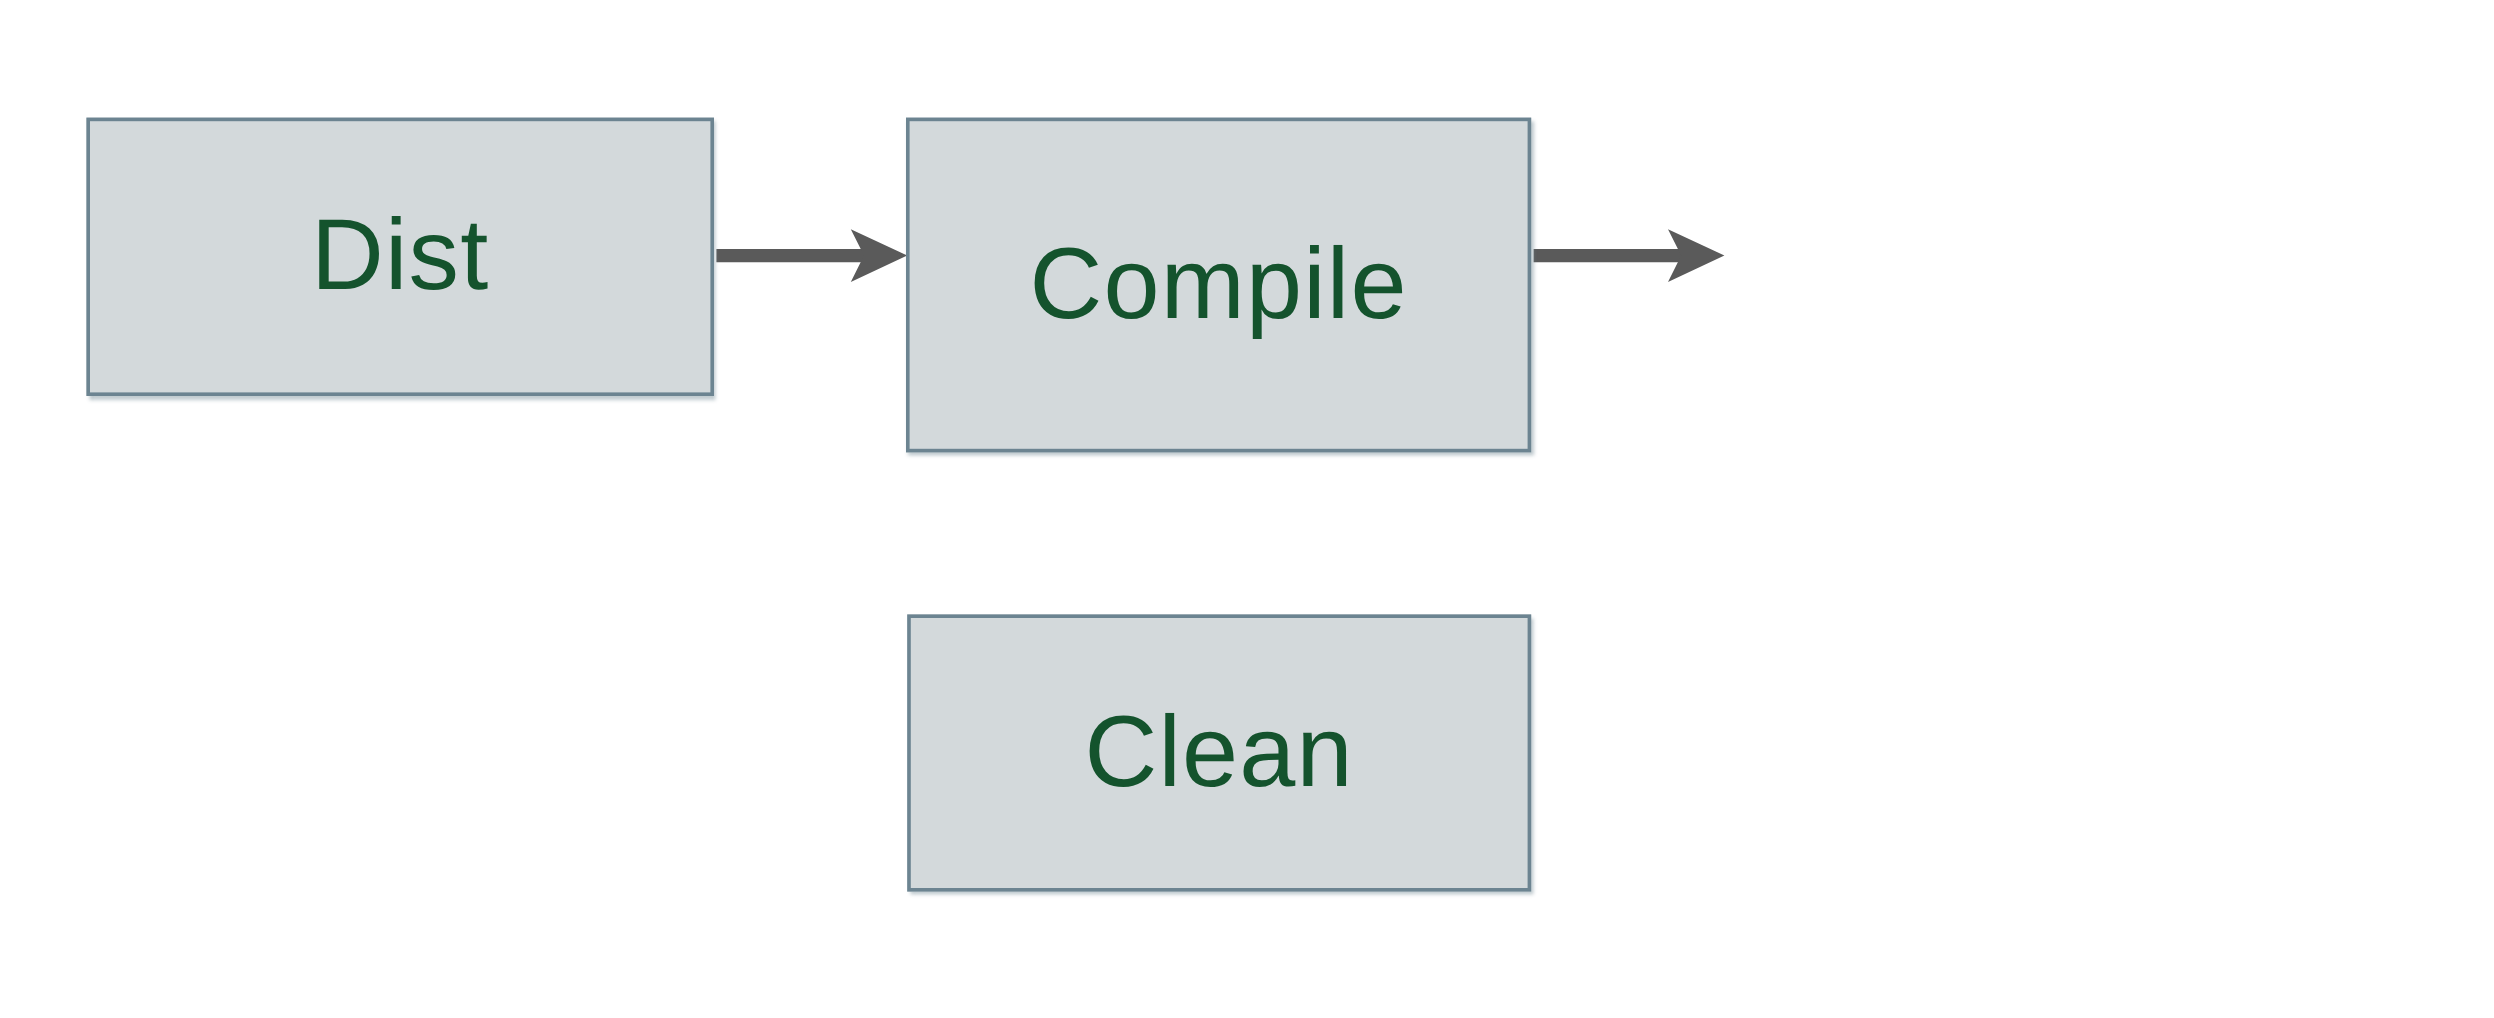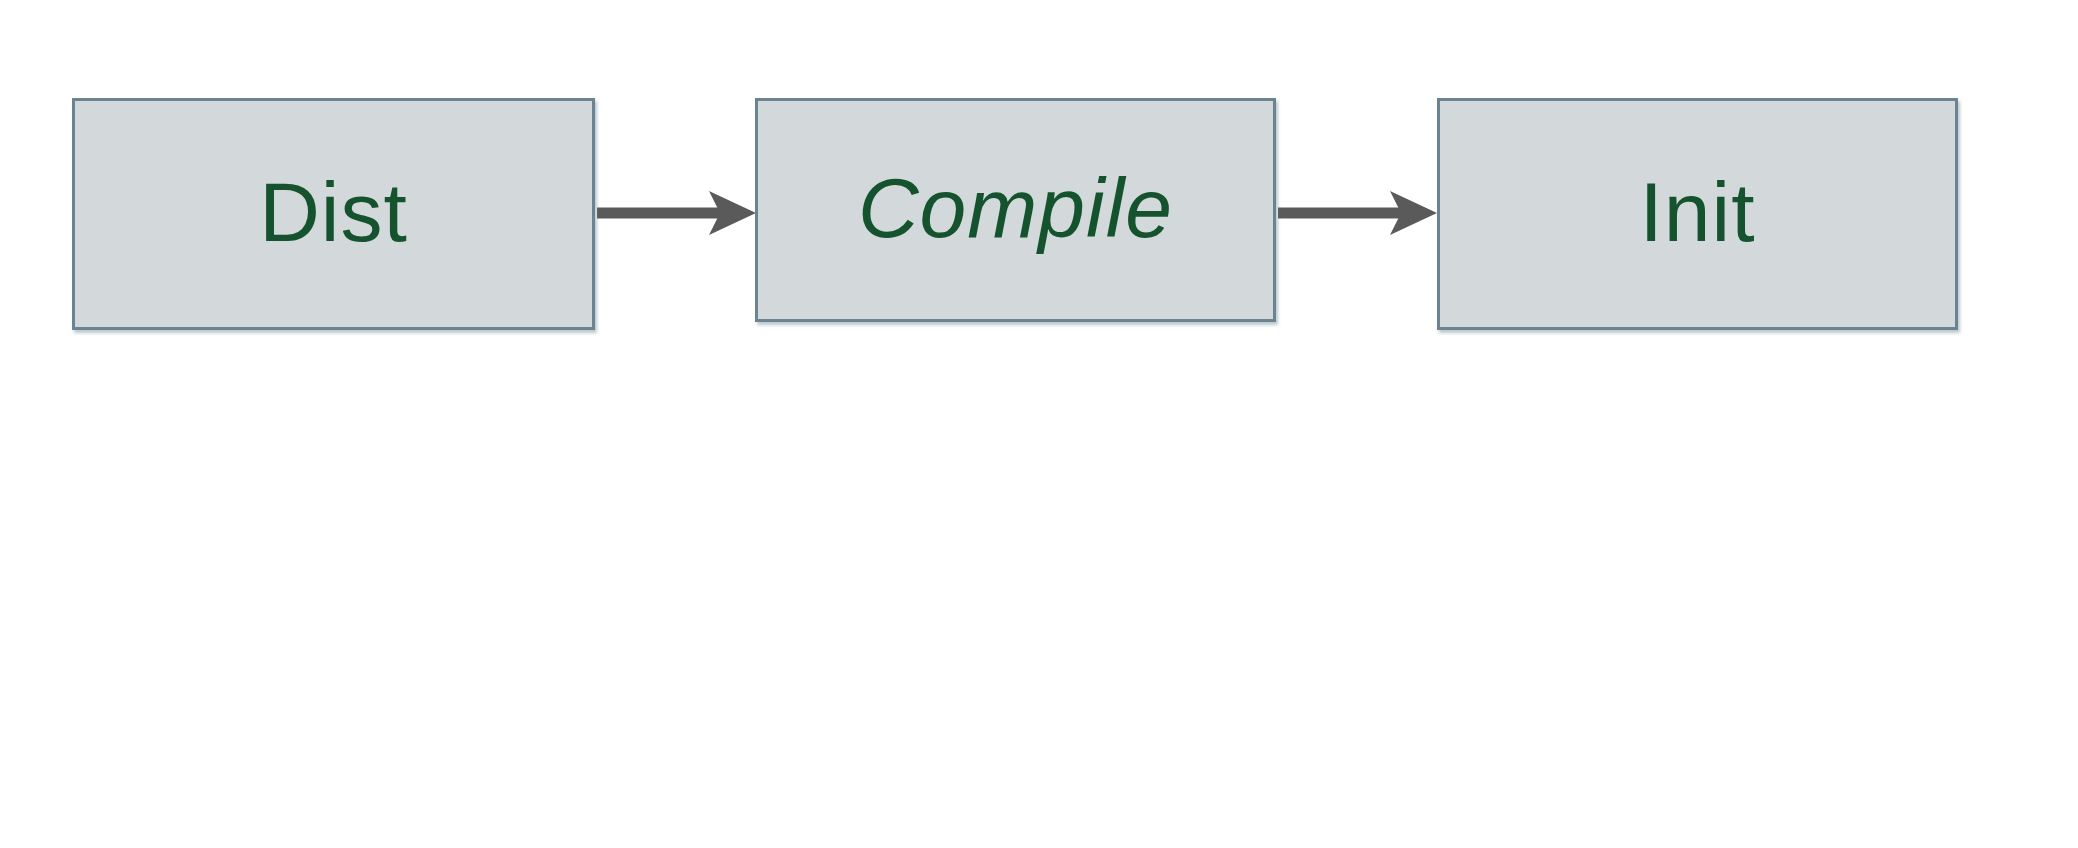--- a/index.html
+++ b/index.html
@@ -28,21 +28,21 @@
   .node-label {
     color: #14532d;
     font-size: 84px;
     font-weight: 400;
     letter-spacing: 1px;
     line-height: 1;
     white-space: nowrap;
     transform: translateY(-2px);
   }
   .node-dist    { left:   72px; top:  98px; width: 523px; height: 232px; }
-  .node-compile { left:  755px; top:  98px; width: 521px; height: 224px; font-style: italic; }
+  .node-compile { left:  755px; top:  98px; width: 521px; height: 279px; }
   .node-init    { left: 1437px; top:  98px; width: 521px; height: 232px; }
   .node-clean   { left:  756px; top: 512px; width: 520px; height: 231px; }
   .edges-layer {
     position: absolute;
     left: 0; top: 0;
     width: 2078px;
     height: 848px;
     pointer-events: none;
   }
 </style>
@@ -65,18 +65,18 @@
   </svg>
 
   <div class="node node-dist">
     <span class="node-label">Dist</span>
   </div>
 
   <div class="node node-compile">
     <span class="node-label">Compile</span>
   </div>
 
-  <div class="node node-init">
-    <span class="node-label">Init</span>
+
+  <div class="node node-clean">
+    <span class="node-label">Clean</span>
   </div>
-
 
 </div>
 
 </body></html>

